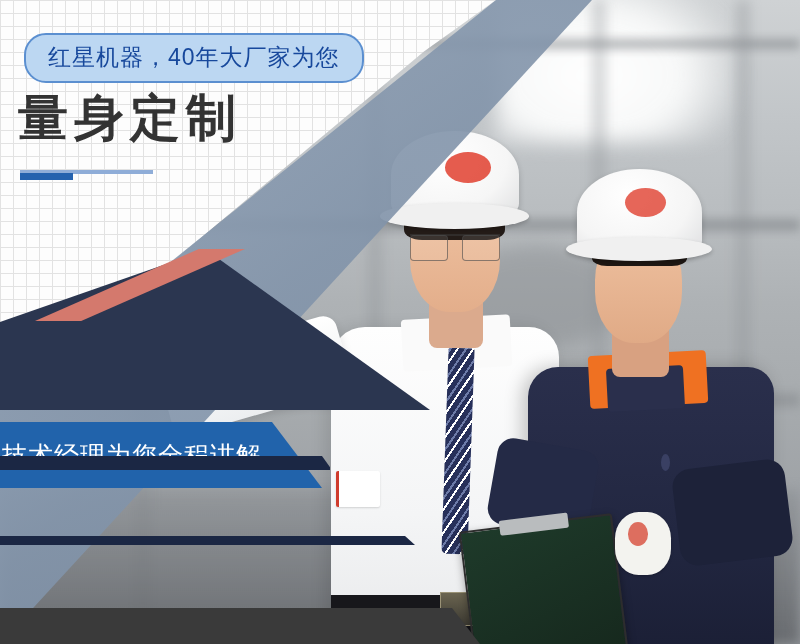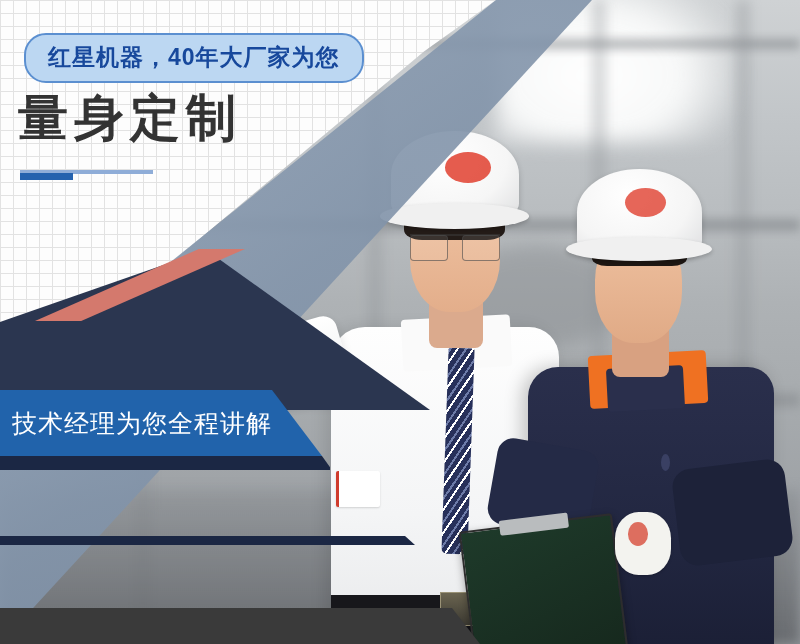--- a/index.html
+++ b/index.html
@@ -275,21 +275,21 @@
     clip-path: polygon(78% 0, 100% 0, 22% 100%, 0 100%);
   }
 
   
   .badge{
     position:absolute; left:24px; top:33px;
     padding:9px 22px 11px;
     border:2px solid #5b8fd0;
     border-radius:22px;
     background:#bcd7f2;
-    font-size:23px; font-weight:700; letter-spacing:1px;
+    font-size:23px; font-weight:400; letter-spacing:1px;
     color:#17489c;
     line-height:1.15;
     white-space:nowrap;
   }
 
   
   .headline{
     position:absolute; left:18px; top:92px;
     font-size:50px; font-weight:bold; letter-spacing:6px;
     color:#333333;
@@ -306,22 +306,23 @@
     background:#2562ae;
   }
 
   
   .chev{
     position:absolute; left:0;
     display:flex; align-items:center;
     background:#2163ab;
     color:#ffffff;
     font-size:25px; letter-spacing:1px;
-    padding-left:12px;
+    padding-left:2px;
     white-space:nowrap;
+    margin-top:32px;
   }
   .chev.c1{ top:390px; height:66px; width:322px;
     -webkit-clip-path:polygon(0 0,272px 0,322px 100%,0 100%);
     clip-path:polygon(0 0,272px 0,322px 100%,0 100%);
   }
   .chev.c2{ top:470px; height:66px; width:405px;
     -webkit-clip-path:polygon(0 0,352px 0,405px 100%,0 100%);
     clip-path:polygon(0 0,352px 0,405px 100%,0 100%);
   }
   .chev.c3{ top:545px; height:63px; width:490px;

